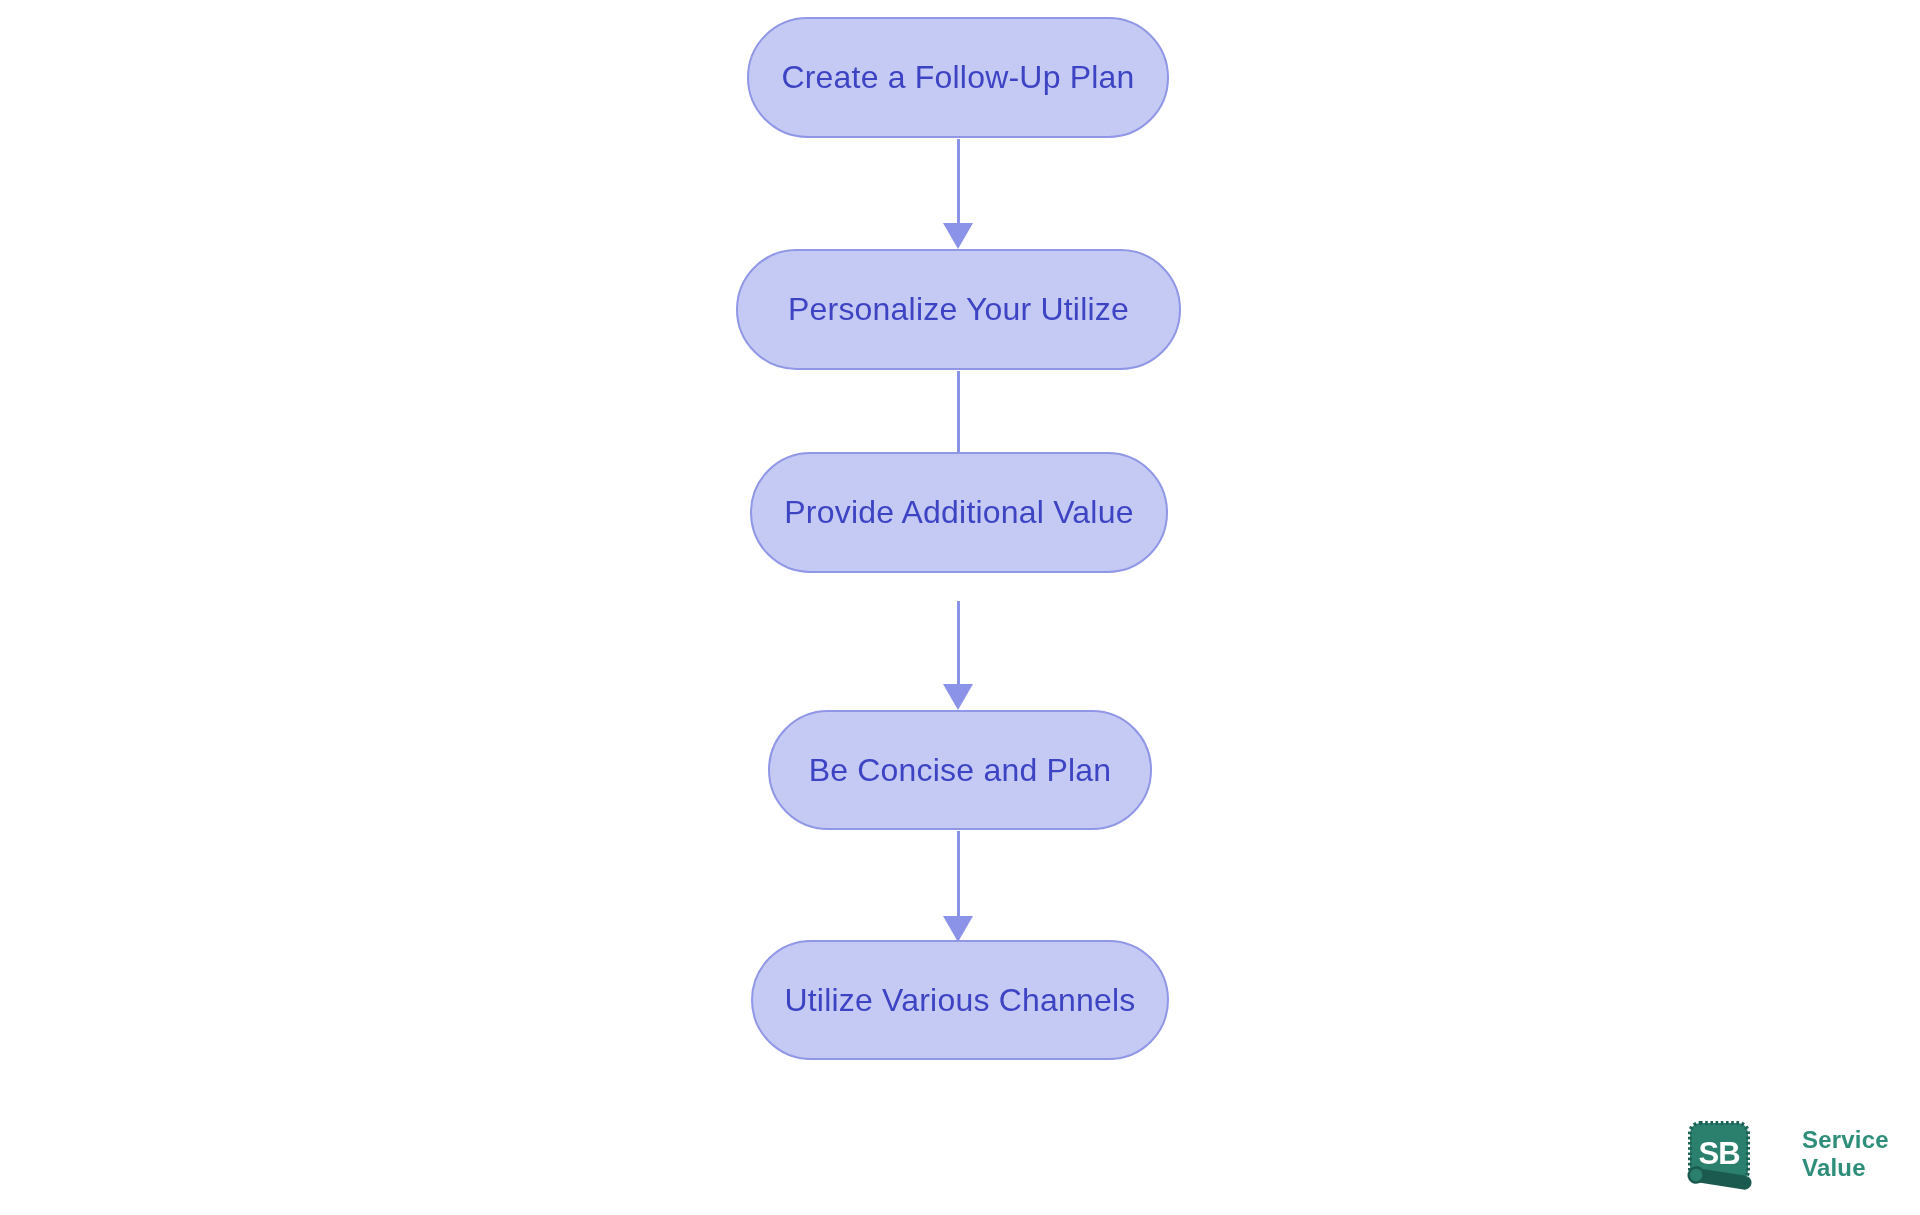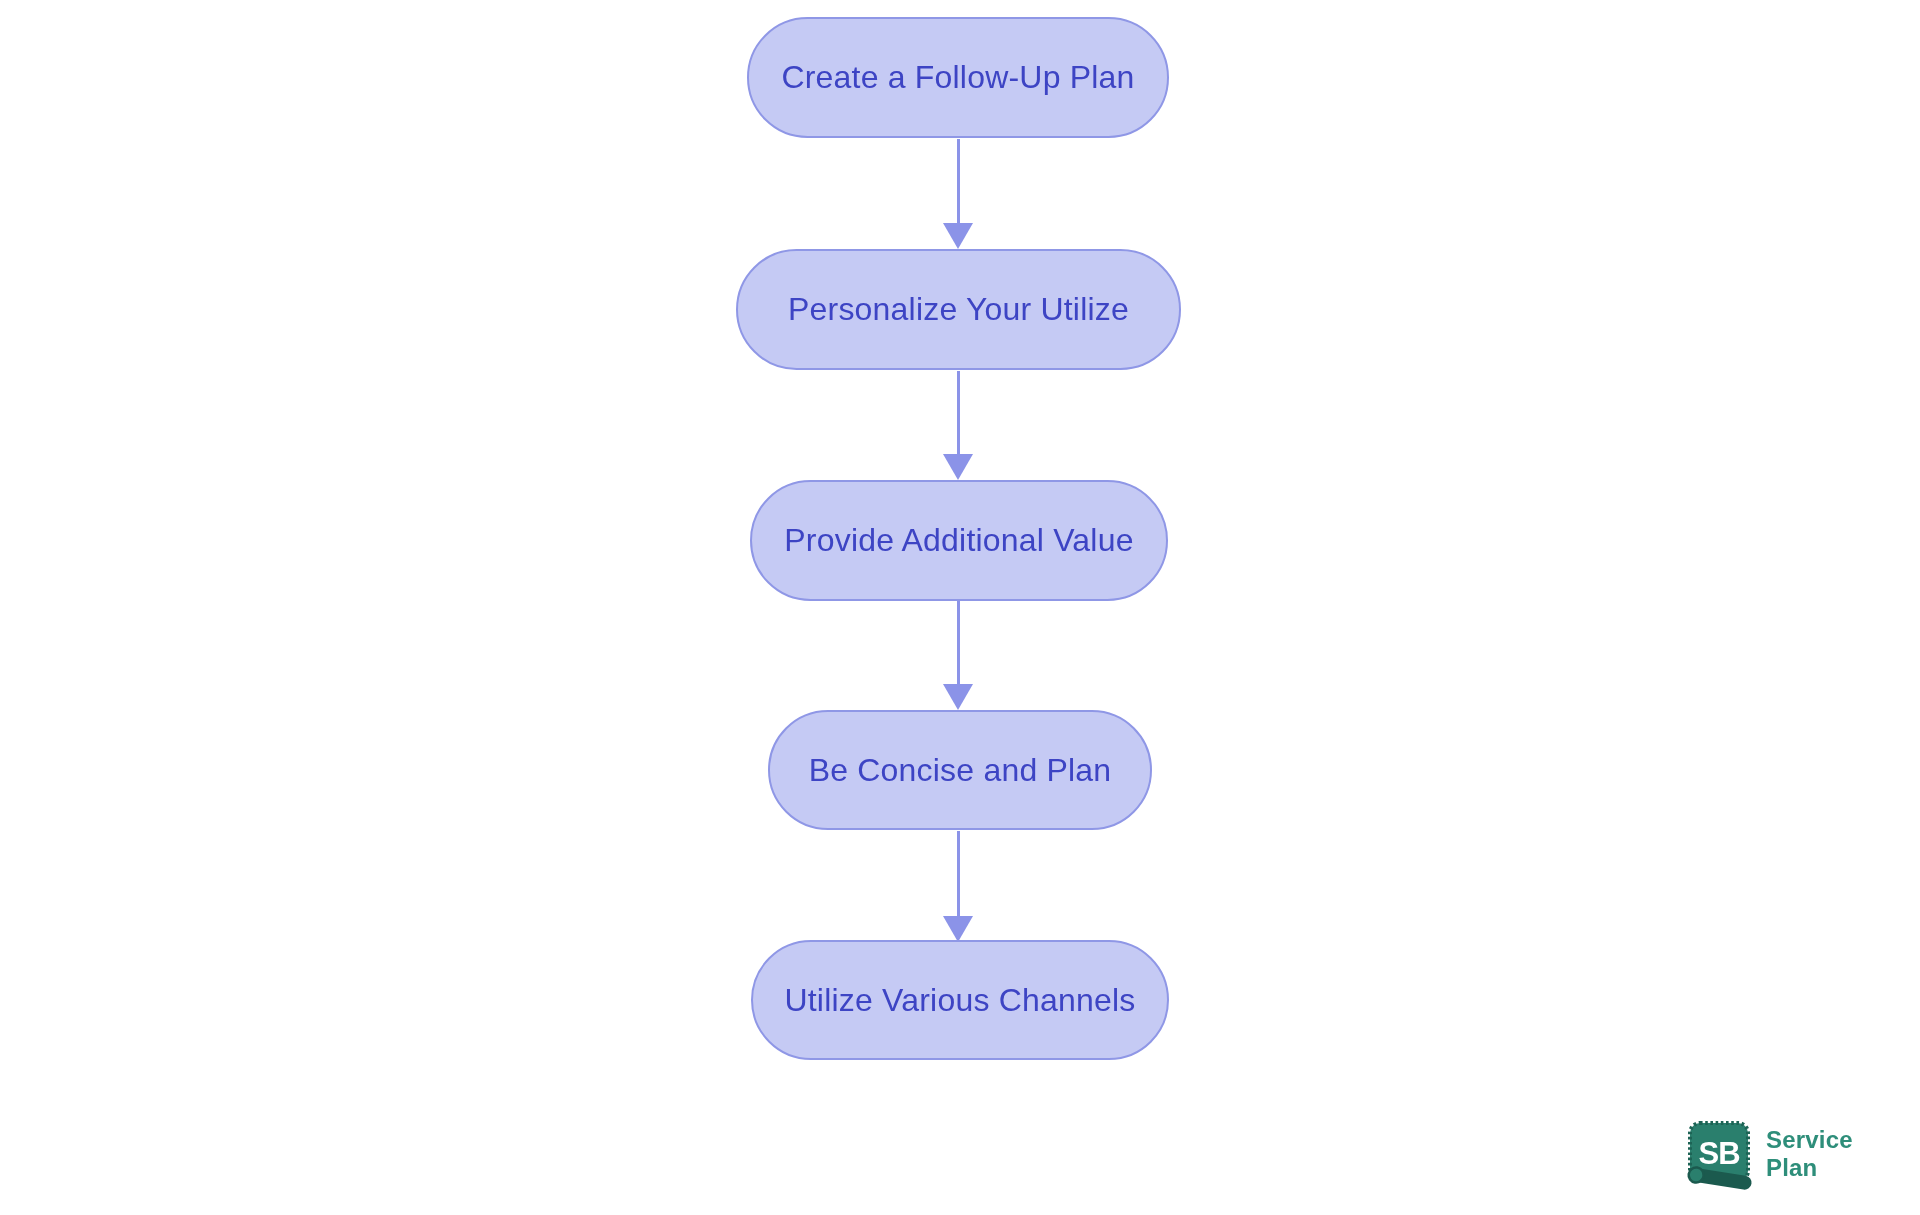--- a/index.html
+++ b/index.html
@@ -27,21 +27,21 @@
   }
   .node .node-label {
     color: #3d44c4;
     font-size: 32px;
     font-weight: 400;
     letter-spacing: 0.2px;
     white-space: nowrap;
   }
   .n1 { left: 747px; top: 17px;  width: 422px; }
   .n2 { left: 736px; top: 249px; width: 445px; }
-  .n3 { left: 750px; top: 480px; width: 418px; text-align: center; }
+  .n3 { left: 750px; top: 452px; width: 418px; text-align: center; }
   .n4 { left: 768px; top: 710px; width: 384px; height: 120px; }
   .n5 { left: 751px; top: 940px; width: 418px; height: 120px; }
 
   
   .arrow {
     position: absolute;
     left: 943px;
     width: 30px;
     display: flex;
     flex-direction: column;
@@ -64,20 +64,21 @@
   .a3 { top: 601px; height: 109px; }
   .a4 { top: 831px; height: 111px; }
 
   
   .logo {
     position: absolute;
     left: 1686px;
     top: 1120px;
     display: flex;
     align-items: center;
+    gap: 36px;
   }
   .logo-badge { width: 70px; height: 68px; overflow: visible; }
   .logo-name {
     margin-left: 10px;
     color: #2e8e7a;
     font-size: 24px;
     font-weight: 700;
     line-height: 28px;
     letter-spacing: 0.2px;
   }
@@ -131,17 +132,17 @@
     <svg class="logo-badge" viewBox="0 0 70 68" xmlns="http://www.w3.org/2000/svg" overflow="visible">
       <rect x="4" y="3" width="58" height="58" rx="10" fill="#2a7f6d" stroke="#1d6355" stroke-width="4" stroke-dasharray="2.6 2.6"></rect>
       <text x="33" y="44" text-anchor="middle" font-family="Liberation Sans, sans-serif" font-weight="700" font-size="31" fill="#ffffff" letter-spacing="-1">SB</text>
       <g transform="rotate(9 10 56)">
         <rect x="2" y="48" width="64" height="14" rx="7" fill="#1b5a4e"></rect>
         <circle cx="10" cy="55" r="7.5" fill="#2a7f6d" stroke="#1b5a4e" stroke-width="2.5"></circle>
       </g>
     </svg>
     <div class="logo-name">
       <div>Service</div>
-      <div>Plan</div>
+      <div>Value</div>
     </div>
   </div>
 
 </div>
 
 </body></html>

